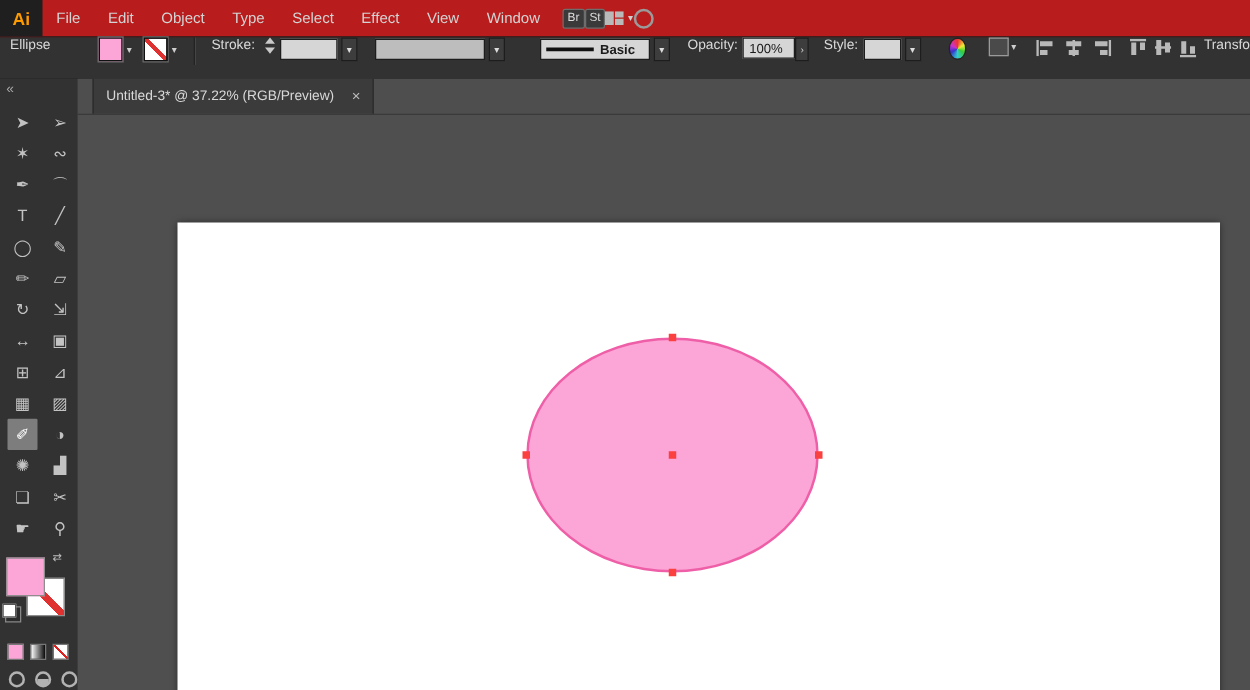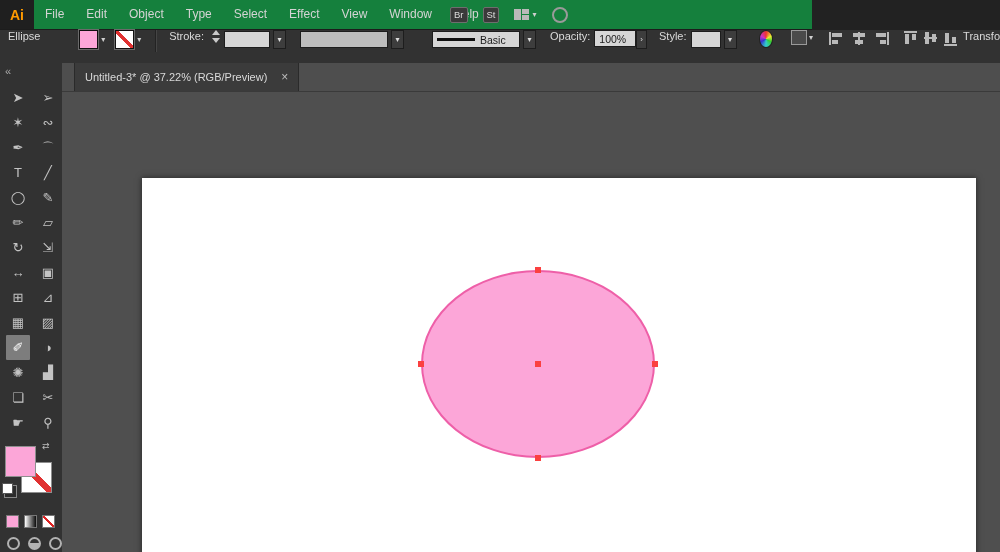--- a/index.html
+++ b/index.html
@@ -1,26 +1,26 @@
 <!DOCTYPE html>
 <html><head>
 <meta charset="utf-8">
 <style>
   html,body{margin:0;padding:0;background:#222;}
   #app{position:relative;width:1000px;height:552px;overflow:hidden;
        font-family:"Liberation Sans","DejaVu Sans",sans-serif;user-select:none;}
 
   
-  .menubar{position:absolute;left:0;top:0;width:812px;height:29px;background:#15803d;
+  .menubar{position:absolute;left:0;top:0;width:1000px;height:29px;background:#b91c1c;
            border-bottom:1px solid #1c1c1c;display:flex;align-items:stretch;}
   .ai-logo{width:34px;display:flex;align-items:center;justify-content:center;
            background:#1f1f1f;font-weight:bold;font-size:14px;}
   .menus{display:flex;}
   .menu-item{padding:0 11px;line-height:29px;font-size:12px;color:#d4d4d4;cursor:default;}
-  .appbar{position:absolute;left:450px;top:0;height:29px;display:flex;align-items:center;gap:15px;}
+  .appbar{position:absolute;left:450px;top:0;height:29px;display:flex;align-items:center;}
   .appbtn{font-size:9.5px;color:#ddd;background:#3a3a3a;border:1px solid #6e6e6e;
           border-radius:2px;padding:2px 3px;line-height:10px;}
   .arrange{display:flex;align-items:center;gap:3px;color:#c9c9c9;}
   .gpu-circle{width:12px;height:12px;border:2px solid #9a9a9a;border-radius:50%;display:inline-block;}
   .caret{font-size:8px;color:#cfcfcf;}
 
   
   .controlbar{position:absolute;left:0;top:30px;width:1000px;height:33px;background:#323232;
               border-bottom:1px solid #171717;display:flex;align-items:flex-start;
               font-size:11px;color:#dadada;white-space:nowrap;}
@@ -144,21 +144,21 @@
     <span class="swgroup" style="margin-left:4px;">
       <span class="lightfield" style="width:46px;"></span>
       <span class="caretbox">▾</span>
     </span>
 
     <span class="swgroup" style="margin-left:14px;">
       <span class="lightfield" style="width:88px;background:#bdbdbd;"></span>
       <span class="caretbox">▾</span>
     </span>
 
-    <span class="swgroup" style="margin-left:28px;">
+    <span class="swgroup" style="margin-left:28px;font-weight:bold;">
       <span class="lightfield" style="width:88px;">
         <span class="brushline"></span>
         <span>Basic</span>
       </span>
       <span class="caretbox">▾</span>
     </span>
 
     <span style="margin-left:14px;">Opacity:</span>
     <input class="lightfield" style="width: 42px; margin-left: 4px;" value="100%">
     <span class="caretbox">›</span>

